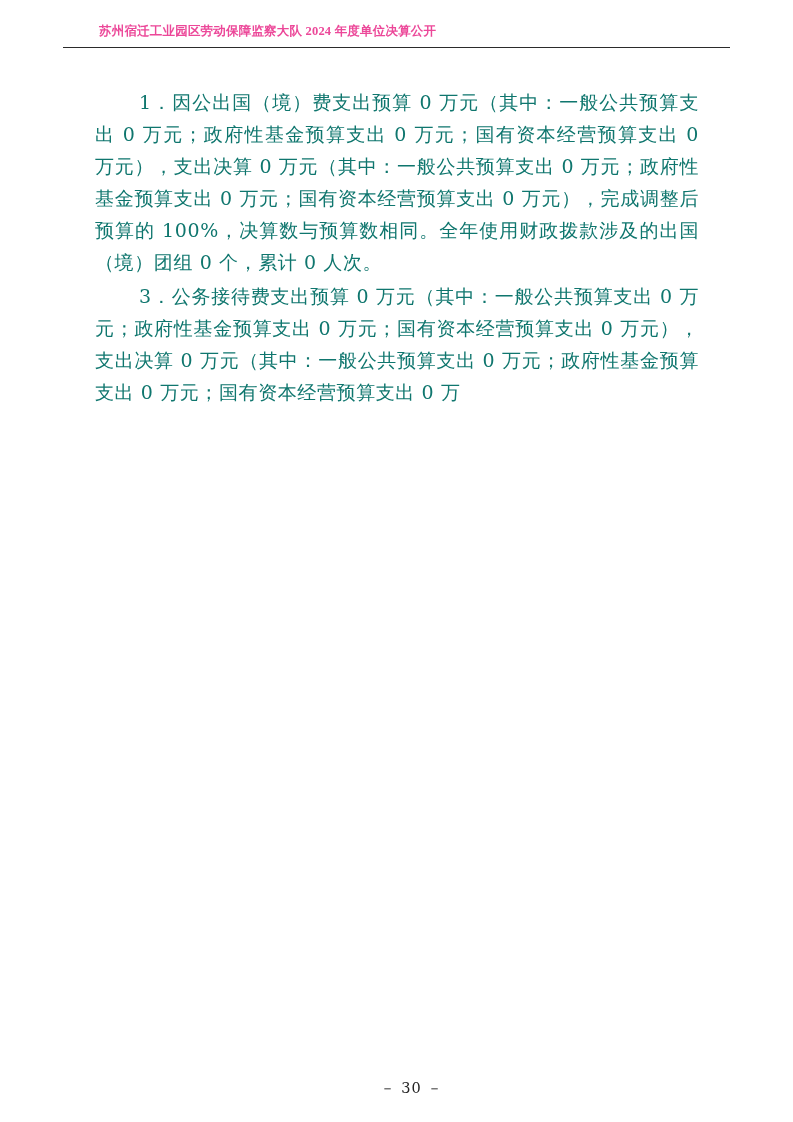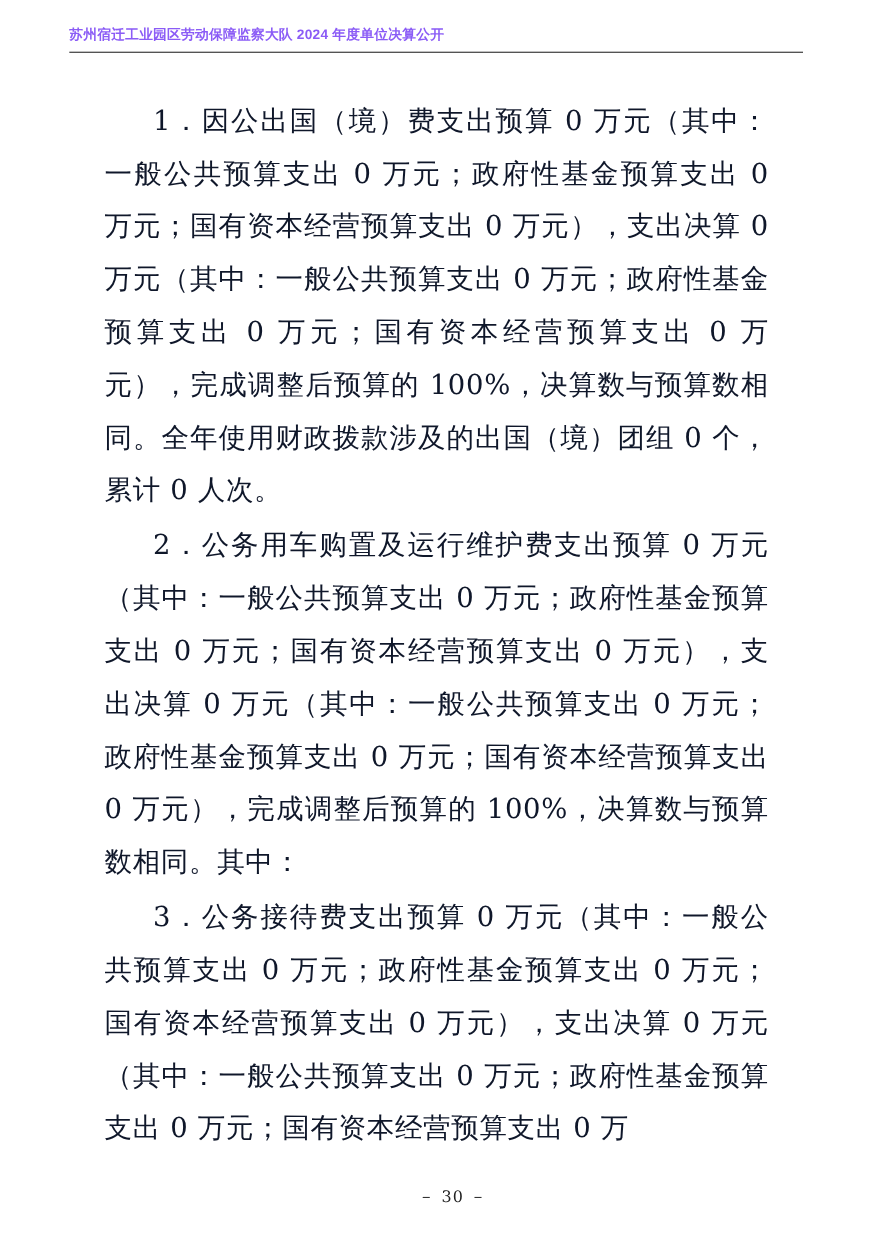--- a/index.html
+++ b/index.html
@@ -20,51 +20,52 @@
   }
   .header {
     position: absolute;
     top: 22px;
     left: 63px;
     right: 63px;
     height: 26px;
     box-sizing: border-box;
   }
   .header-text {
-    font-family: Liberation Sans, sans-serif;
+    font-family: Liberation Serif, serif;
     font-size: 12.5px;
     font-weight: 700;
     letter-spacing: 0.2px;
-    color: #8b5cf6;
+    color: #ec4899;
     white-space: nowrap;
     line-height: 18px;
+    margin-left: 36px;
   }
   .header-rule {
     position: absolute;
     left: 0;
     right: 0;
     bottom: 0;
     height: 1px;
     background: #2b2b2b;
   }
   .body-area {
     position: absolute;
     top: 86px;
     left: 95px;
     width: 604px;
   }
   p.para {
     margin: 0 0 2px 0;
-    font-size: 25px;
-    line-height: 48px;
+    font-size: 19px;
+    line-height: 32px;
     text-align: justify;
     text-justify: inter-ideograph;
     letter-spacing: 0.6px;
     text-indent: 44px;
-    color: #0f172a;
+    color: #0f766e;
   }
   .footer {
     position: absolute;
     left: 0;
     right: 0;
     top: 1078px;
     text-align: center;
     padding-left: 30px;
   }
   .page-number {
@@ -79,21 +80,20 @@
 
 <div class="page">
 
   <div class="header">
     <div class="header-text">苏州宿迁工业园区劳动保障监察大队 2024 年度单位决算公开</div>
     <div class="header-rule"></div>
   </div>
 
   <div class="body-area">
     <p class="para">1．因公出国（境）费支出预算 0 万元（其中：一般公共预算支出 0 万元；政府性基金预算支出 0 万元；国有资本经营预算支出 0 万元），支出决算 0 万元（其中：一般公共预算支出 0 万元；政府性基金预算支出 0 万元；国有资本经营预算支出 0 万元），完成调整后预算的 100%，决算数与预算数相同。全年使用财政拨款涉及的出国（境）团组 0 个，累计 0 人次。</p>
-    <p class="para">2．公务用车购置及运行维护费支出预算 0 万元（其中：一般公共预算支出 0 万元；政府性基金预算支出 0 万元；国有资本经营预算支出 0 万元），支出决算 0 万元（其中：一般公共预算支出 0 万元；政府性基金预算支出 0 万元；国有资本经营预算支出 0 万元），完成调整后预算的 100%，决算数与预算数相同。其中：</p>
     <p class="para">3．公务接待费支出预算 0 万元（其中：一般公共预算支出 0 万元；政府性基金预算支出 0 万元；国有资本经营预算支出 0 万元），支出决算 0 万元（其中：一般公共预算支出 0 万元；政府性基金预算支出 0 万元；国有资本经营预算支出 0 万</p>
   </div>
 
   <div class="footer">
     <span class="page-number">－ 30 －</span>
   </div>
 
 </div>
 
 </body></html>

